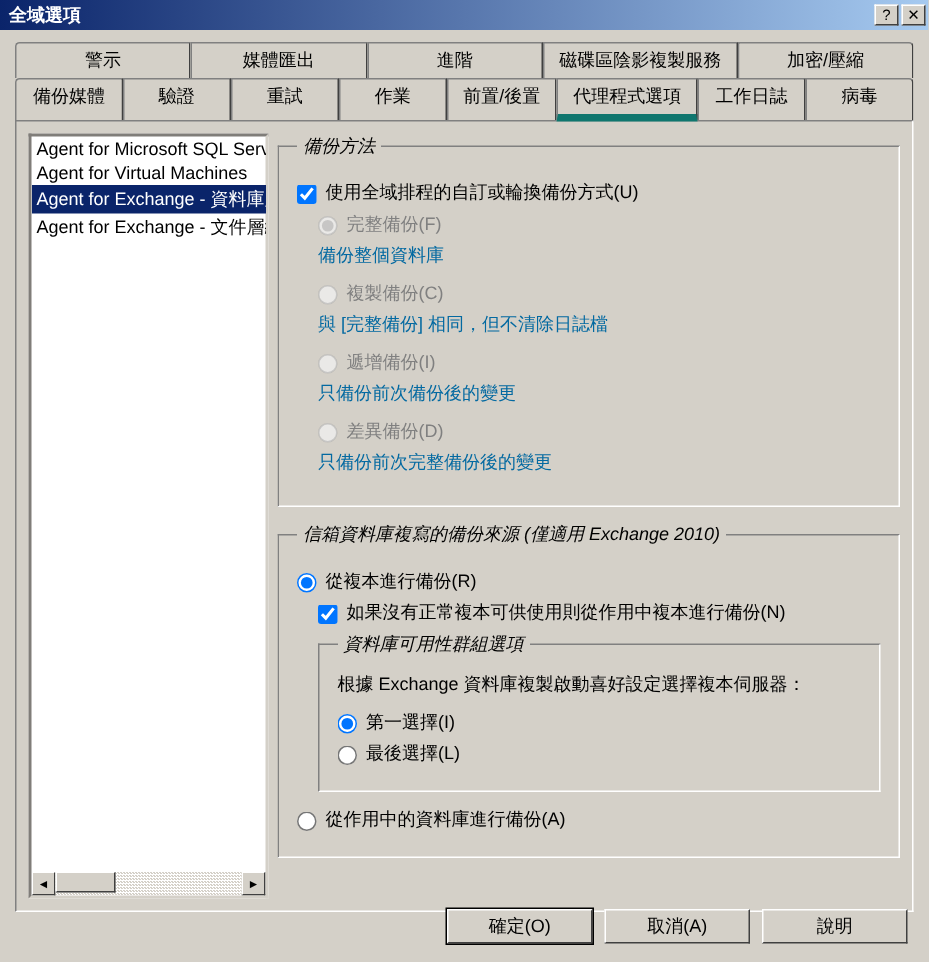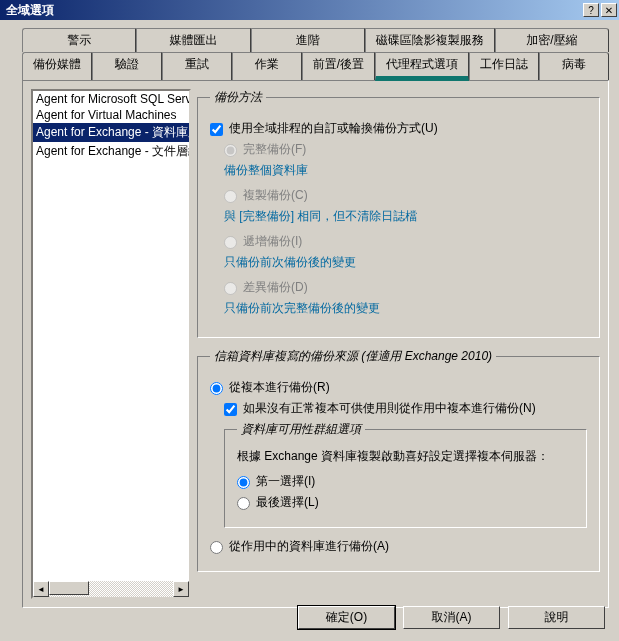--- a/index.html
+++ b/index.html
@@ -2,21 +2,21 @@
 <html><head>
 <meta charset="utf-8">
 <style>
 * { box-sizing: border-box; margin: 0; padding: 0; font-family: "Microsoft JhengHei", "PMingLiU", sans-serif; font-size: 12px; }
 body { background: #d4d0c8; width: 619px; height: 641px; overflow: hidden; }
 
 .titlebar { background: linear-gradient(to right, #0a246a, #a6caf0); height: 20px; display: flex; align-items: center; padding: 0 2px; }
 .titlebar .title { color: #fff; font-weight: bold; padding-left: 4px; flex: 1; }
 .titlebar .btn { width: 16px; height: 14px; background: #d4d0c8; border: 1px solid #fff; border-right-color: #404040; border-bottom-color: #404040; margin-left: 2px; display: flex; align-items: center; justify-content: center; font-size: 10px; font-family: Arial; }
 
-.dialog-body { padding: 8px 10px 10px 10px; height: 621px; position: relative; margin-left: 12px; }
+.dialog-body { padding: 8px 10px 10px 10px; height: 621px; position: relative; }
 
 .tabs { position: relative; }
 .tab-row { display: flex; }
 .tab { background: #d4d0c8; border: 1px solid #808080; border-bottom: none; border-right-color:#404040; padding: 3px 10px; cursor: pointer; white-space: nowrap; flex: 1; text-align: center; }
 .tab.active { background: #d4d0c8; position: relative; z-index: 2; border-bottom: 5px solid #0f766e; margin-bottom: -1px; }
 .tab-row .tab:first-child { border-top-left-radius: 3px; }
 .tab-row .tab:last-child { border-top-right-radius: 3px; }
 
 .panel { border: 1px solid #fff; border-top-color: #808080; border-left-color: #808080; background: #d4d0c8; height: 528px; padding: 8px; display: flex; gap: 6px; }
 

